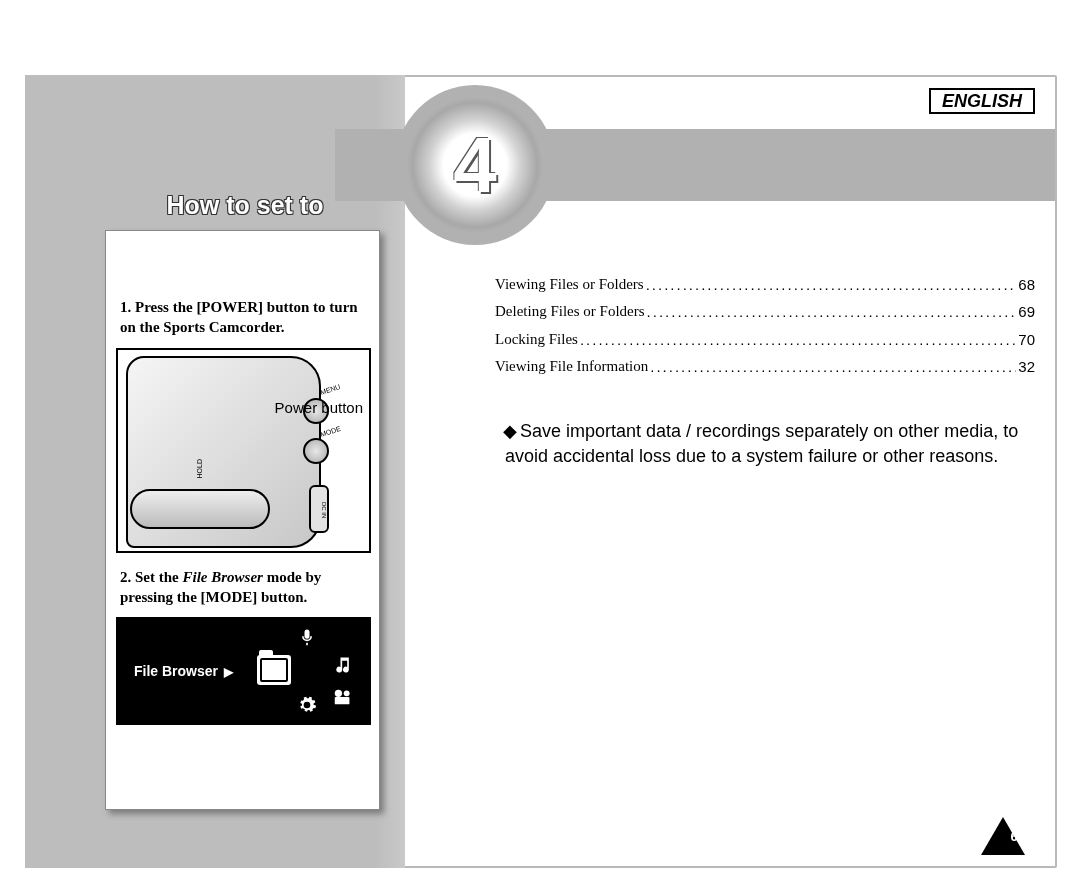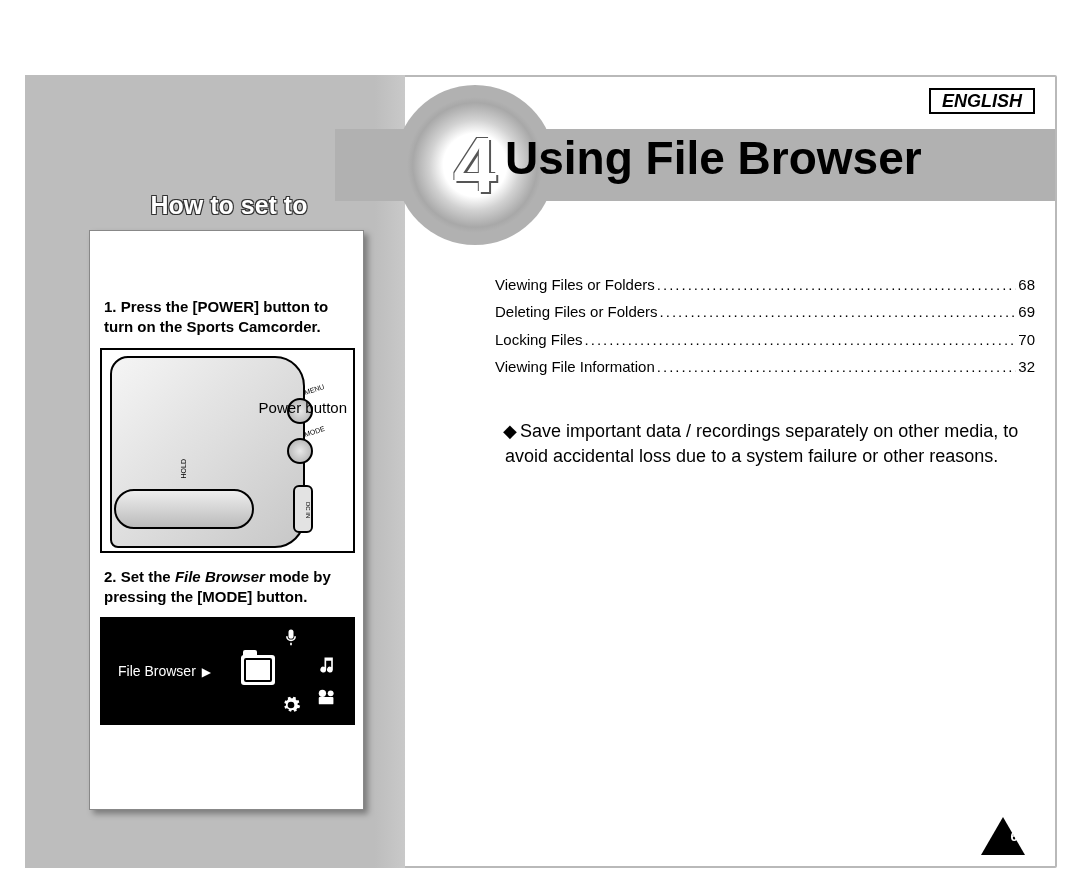--- a/index.html
+++ b/index.html
@@ -108,21 +108,21 @@
     line-height: 1.55;
     color: #000;
     z-index: 2;
   }
   .toc-row {
     display: flex;
     white-space: nowrap;
     overflow: hidden;
     margin-bottom: 4px;
   }
-  .toc-label { flex: 0 0 auto; }
+  .toc-label { flex: 0 0 auto; font-family: Liberation Serif, serif; }
   .toc-dots {
     flex: 1 1 auto;
     overflow: hidden;
     position: relative;
     margin: 0 2px;
   }
   .toc-dots::after {
     content: "..........................................................................................................................................";
     position: absolute;
     left: 0;
@@ -141,21 +141,21 @@
   }
   .note-bullet {
     display: inline-block;
     width: 12px;
     margin-left: -2px;
   }
 
   
   .side-panel {
     position: absolute;
-    left: 64px;
+    left: 80px;
     top: 165px;
     width: 280px;
     height: 625px;
     z-index: 5;
   }
   .oval-bg {
     position: absolute;
     left: -40px;
     top: -10px;
     width: 360px;
@@ -190,20 +190,21 @@
     color: #fff;
     text-shadow: 1px 1px 0 #333, -1px -1px 0 #333, 1px -1px 0 #333, -1px 1px 0 #333;
     line-height: 1.2;
   }
 
   .step {
     font-size: 15px;
     font-weight: bold;
     margin: 8px 4px 10px 4px;
     line-height: 1.35;
+    font-family: Liberation Serif, serif;
   }
   .step .num { display: inline; }
   .step .em { font-style: italic; font-weight: bold; }
 
   .dev-illus {
     width: 255px;
     height: 205px;
     border: 2px solid #000;
     margin: 0 auto 14px;
     position: relative;
@@ -288,21 +289,21 @@
     background: #000;
     margin: 0 auto;
     position: relative;
     color: #fff;
     font-size: 13px;
   }
   .mode-label {
     position: absolute;
     left: 18px;
     top: 46px;
-    font-weight: normal;
+    font-weight: bold;
     font-size: 14px;
   }
   .mode-label .arrow { font-size: 12px; margin-left: 2px;}
   .mode-icons {
     position: absolute;
     right: 14px;
     top: 6px;
     width: 100px;
     height: 96px;
   }
@@ -372,21 +373,20 @@
     <span>ENGLISH</span>
   </div>
 
   <div class="left-col"></div>
 
   <div class="arch">
     <div class="arch-bg"></div>
     <div class="arch-circle">
       <div class="arch-num">4</div>
     </div>
-    <div class="arch-title">Using File Browser</div>
   </div>
 
   <div class="toc">
     <div class="toc-row">
       <span class="toc-label">Viewing Files or Folders</span>
       <span class="toc-dots"></span>
       <span class="toc-page">68</span>
     </div>
     <div class="toc-row">
       <span class="toc-label">Deleting Files or Folders</span>

